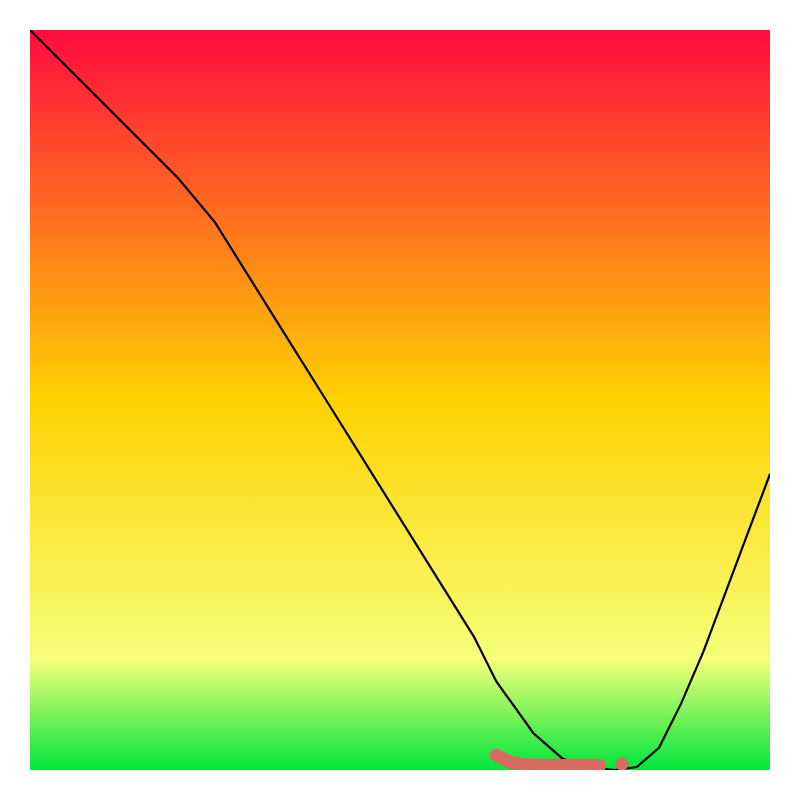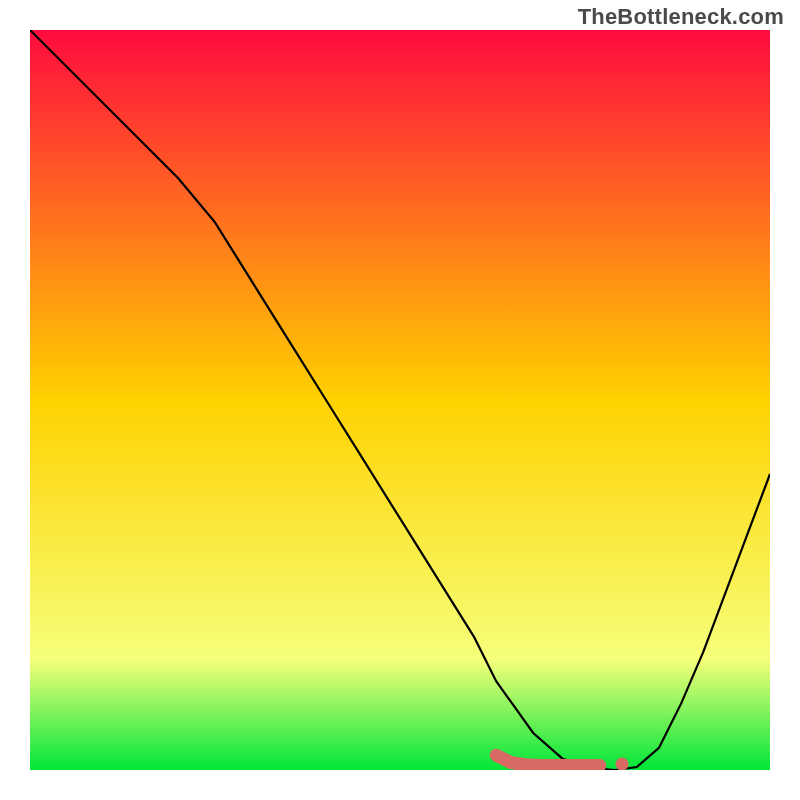--- a/index.html
+++ b/index.html
@@ -32,21 +32,20 @@
     top: 30px;
     width: 740px;
     height: 740px;
   }
   svg { display: block; }
 </style>
 </head>
 <body>
 
 <div class="stage">
-  <div class="watermark">TheBottleneck.com</div>
 
   <div class="plot">
     <svg id="chart-svg" width="740" height="740" viewBox="0 0 740 740">
       <defs>
         <linearGradient id="bg-grad" x1="0" y1="0" x2="0" y2="1">
             <stop offset="0%" stop-color="#ff0b3e"></stop>
             <stop offset="50%" stop-color="#ffd200"></stop>
             <stop offset="85%" stop-color="#f6ff7a"></stop>
             <stop offset="100%" stop-color="#00e63a"></stop>
           </linearGradient>

